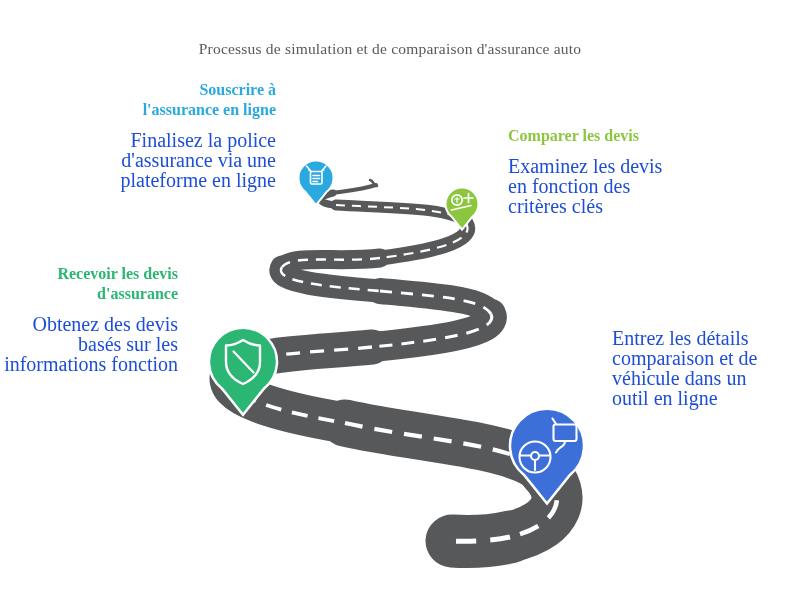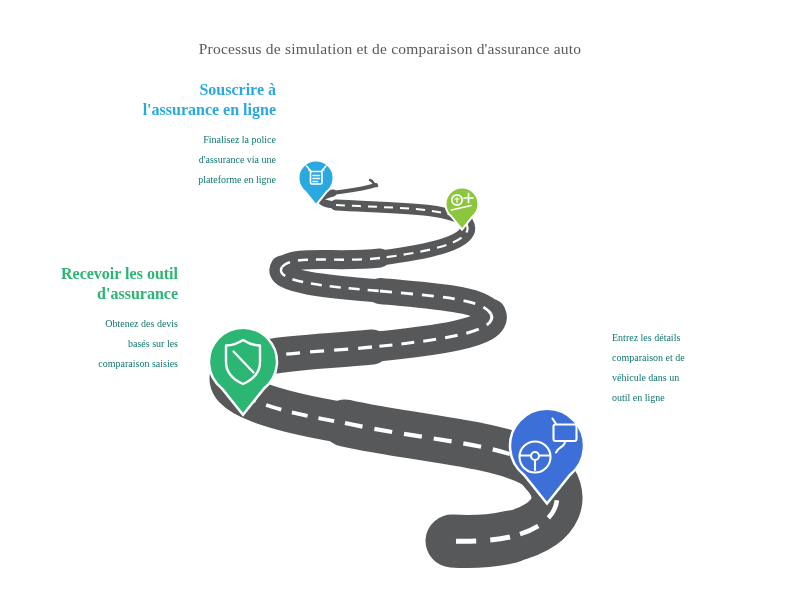--- a/index.html
+++ b/index.html
@@ -7,21 +7,21 @@
     position:relative;width:800px;height:592px;background:#ffffff;
     font-family:Liberation Serif, serif;overflow:hidden;
   }
   .title{
     position:absolute;top:40px;left:0;width:780px;text-align:center;
     font-size:15.5px;color:#58595B;letter-spacing:.2px;
   }
   svg.roadmap{position:absolute;top:0;left:0;}
   .step{position:absolute;}
   .step .h{font-weight:bold;font-size:16px;line-height:20px;white-space:pre-line;margin:0 0 10px 0;}
-  .step .b{font-size:10px;line-height:20px;white-space:pre-line;color:#0f766e;margin:0;}
+  .step .b{font-size:20px;line-height:20px;white-space:pre-line;color:#1d4ed8;margin:0;}
   .step.align-right{text-align:right;}
   .step.align-left{text-align:left;}
   .c-cyan{color:#29A9E0;}
   .c-lightgreen{color:#8CC63F;}
   .c-emerald{color:#2BB673;}
   .c-royal{color:#3C6FD7;}
 </style>
 </head>
 <body>
 
@@ -106,28 +106,32 @@
 
   <div class="step align-right" style="top:80px;right:524px;width:210px;">
     <p class="h c-cyan">Souscrire à
 l'assurance en ligne</p>
     <p class="b">Finalisez la police
 d'assurance via une
 plateforme en ligne</p>
   </div>
 
   <div class="step align-left" style="top:126px;left:508px;width:180px;">
+    <p class="h c-lightgreen">Comparer les devis</p>
+    <p class="b">Examinez les devis
+en fonction des
+critères clés</p>
   </div>
 
   <div class="step align-right" style="top:264px;right:622px;width:175px;">
-    <p class="h c-emerald">Recevoir les outil
+    <p class="h c-emerald">Recevoir les devis
 d'assurance</p>
     <p class="b">Obtenez des devis
 basés sur les
-comparaison saisies</p>
+informations fonction</p>
   </div>
 
   <div class="step align-left" style="top:328px;left:612px;width:180px;">
     <p class="b">Entrez les détails
 comparaison et de
 véhicule dans un
 outil en ligne</p>
   </div>
 
 </div>

